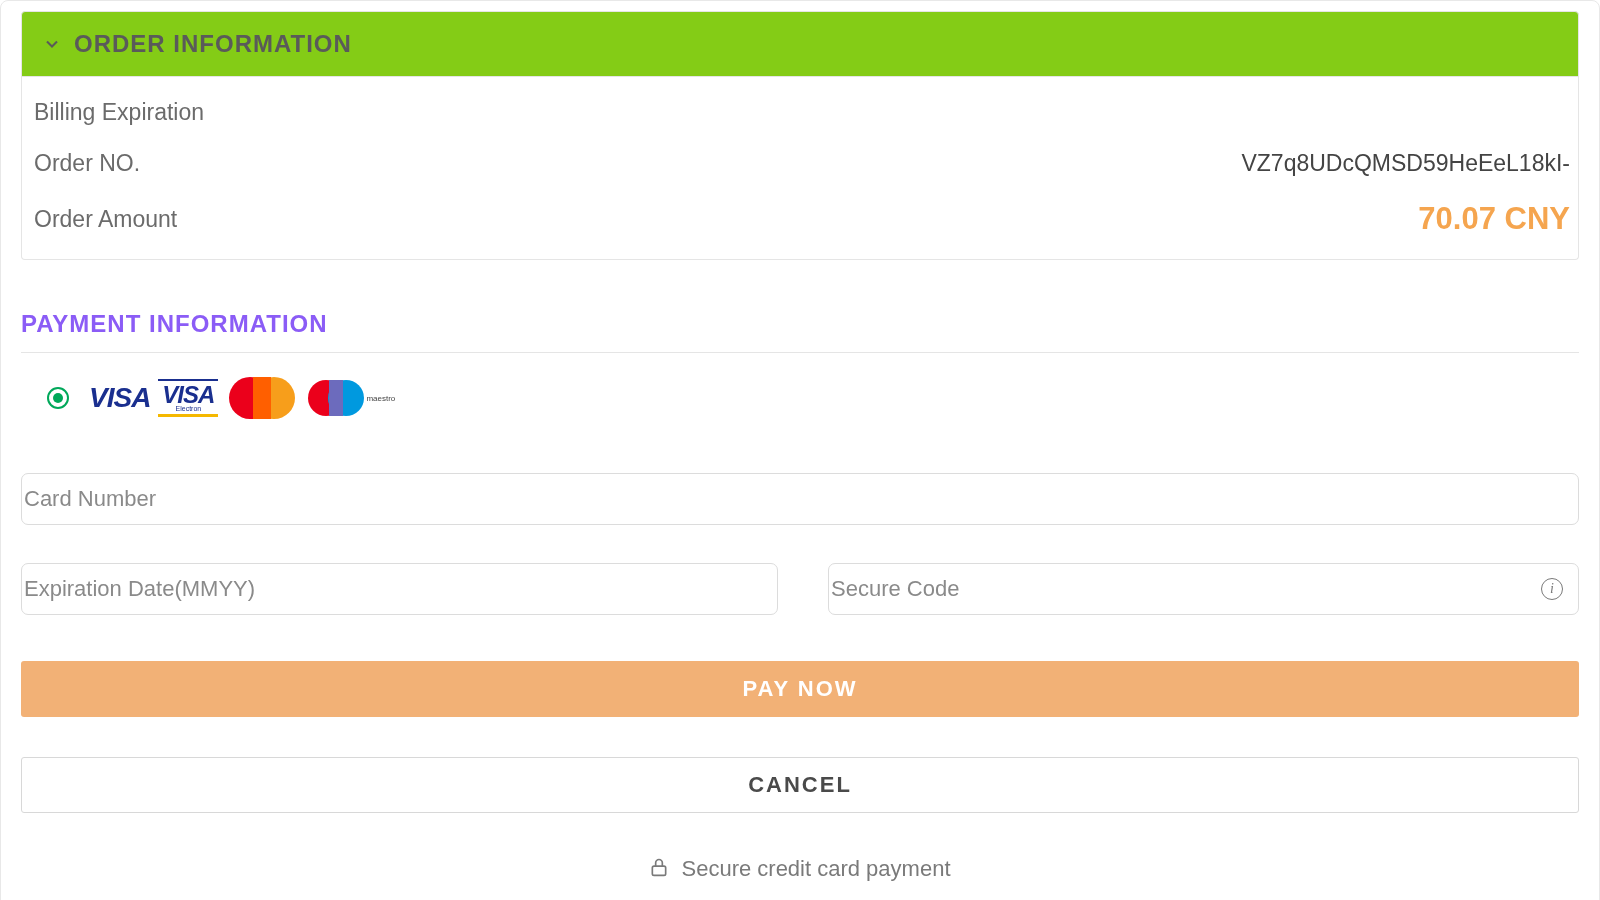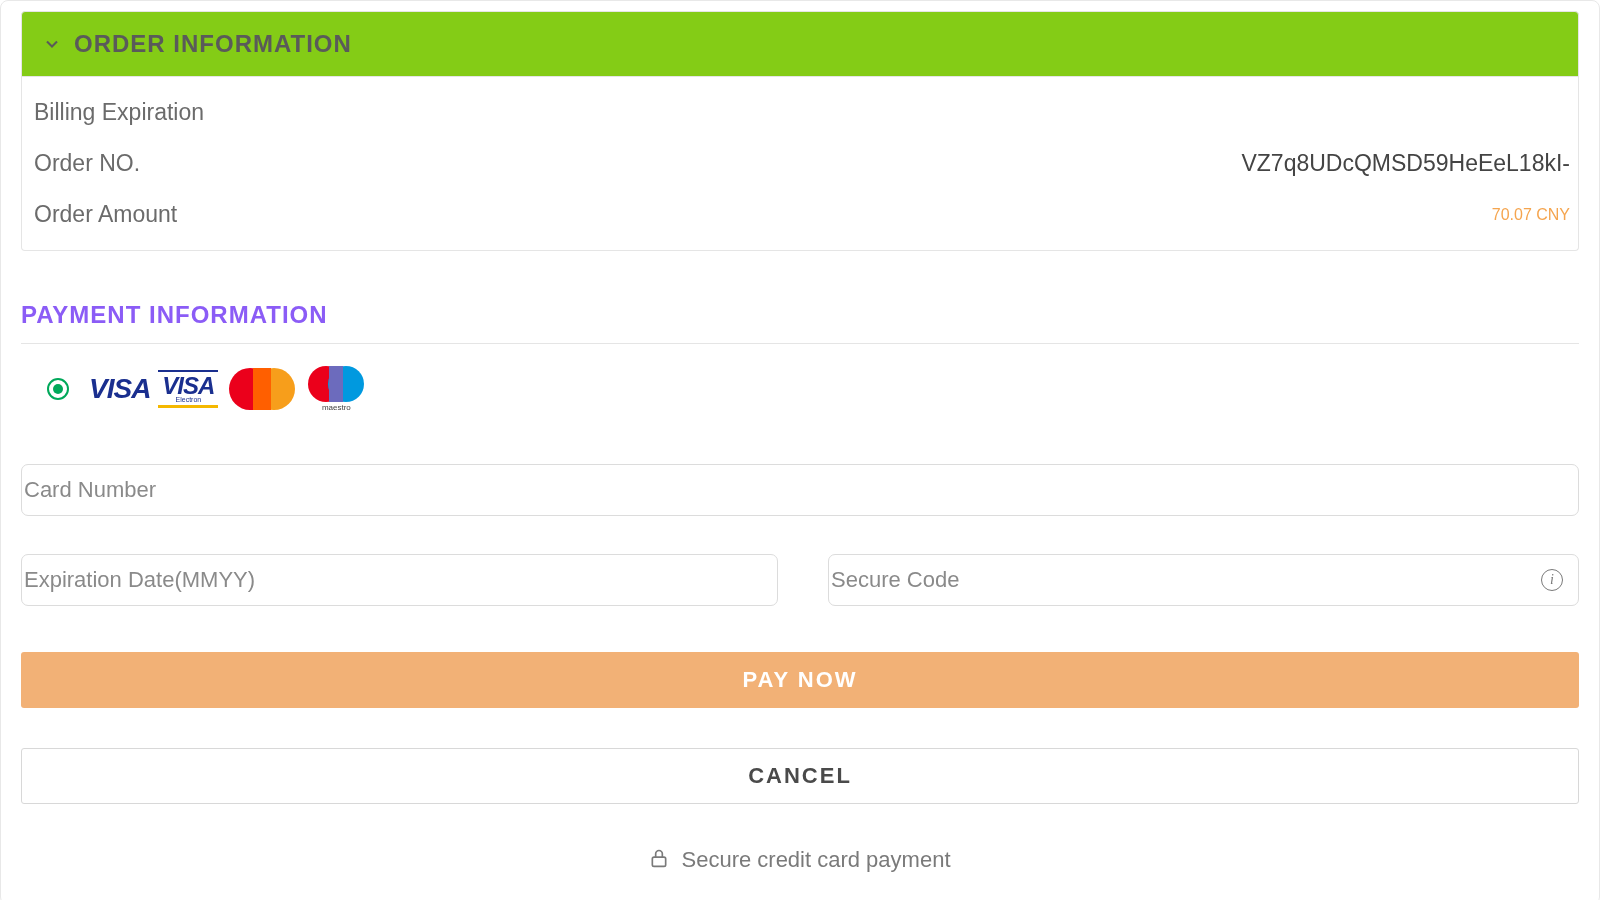--- a/index.html
+++ b/index.html
@@ -58,23 +58,23 @@
     }
     .order-label {
       font-size: 23px;
       color: #6b6b6b;
     }
     .order-value {
       font-size: 23px;
       color: #444;
     }
     .order-amount {
-      font-size: 16px;
+      font-size: 31px;
       color: #f5a54f;
-      font-weight: 400;
+      font-weight: 700;
     }
     .payment-title {
       font-size: 24px;
       font-weight: 700;
       color: #8b5cf6;
       letter-spacing: 1px;
       margin-top: 50px;
       padding-bottom: 14px;
       border-bottom: 1px solid #e5e5e5;
     }
@@ -163,21 +163,21 @@
       position: absolute;
       left: 50%;
       top: 0;
       transform: translateX(-50%);
       width: 18px;
       height: 42px;
       background: #ff5f00;
     }
     .maestro {
       display: flex;
-      flex-direction: column;
+      flex-direction: row;
       align-items: center;
     }
     .maestro-circles {
       position: relative;
       width: 60px;
       height: 36px;
     }
     .maestro .mleft {
       position: absolute;
       left: 2px;

